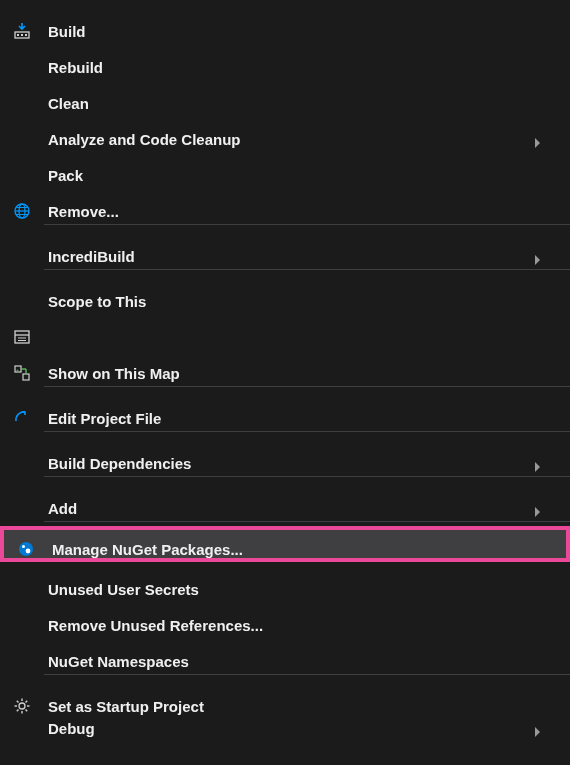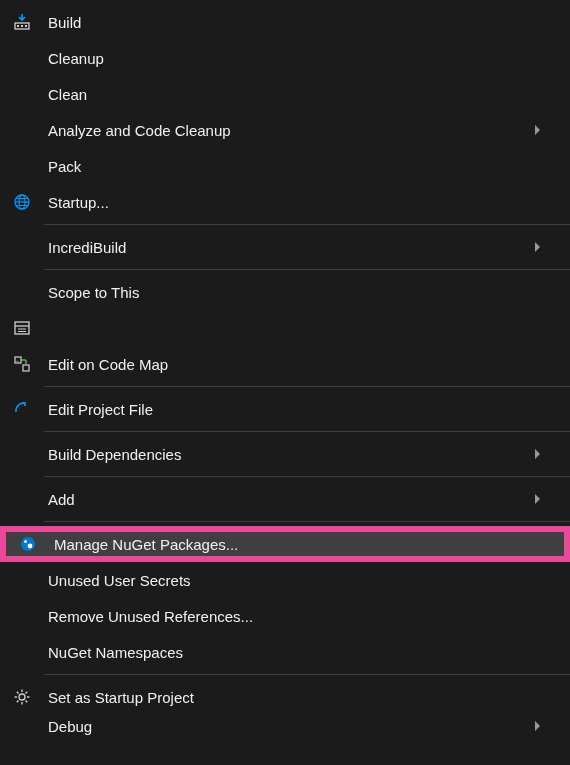--- a/index.html
+++ b/index.html
@@ -11,29 +11,30 @@
     width: 570px;
     height: 765px;
     overflow: hidden;
   }
   .menu {
     width: 570px;
     padding: 4px 0;
   }
   .menu-item {
     display: flex;
-    align-items: center;
+    align-items: flex-end;
     height: 36px;
     padding: 0 23px 0 0;
     cursor: default;
     position: relative;
+    font-weight: bold;
   }
   .menu-item.selected {
     background: #3f3f41;
-    border: 6px solid #ec4899;
+    border: 4px solid #ec4899;
   }
   .icon-col {
     width: 44px;
     display: flex;
     align-items: center;
     justify-content: center;
     flex-shrink: 0;
   }
   .label-col {
     flex: 1;
@@ -75,21 +76,21 @@
         <rect x="12" y="12" width="2" height="2" fill="#d0d0d0"></rect>
         <path d="M9 1 L9 7 M6 4 L9 7 L12 4" fill="none" stroke="#0099ff" stroke-width="1.6"></path>
       </svg>
     </span>
     <span class="label-col">Build</span>
     <span class="submenu-col"></span>
   </div>
 
   <div class="menu-item">
     <span class="icon-col"></span>
-    <span class="label-col">Cleanup</span>
+    <span class="label-col">Rebuild</span>
     <span class="submenu-col"></span>
   </div>
 
   <div class="menu-item">
     <span class="icon-col"></span>
     <span class="label-col">Clean</span>
     <span class="submenu-col"></span>
   </div>
 
   <div class="menu-item">
@@ -109,21 +110,21 @@
   <div class="menu-item">
     <span class="icon-col">
       <svg width="18" height="18" viewBox="0 0 18 18">
         <circle cx="9" cy="9" r="7" fill="none" stroke="#0099ff" stroke-width="1.3"></circle>
         <ellipse cx="9" cy="9" rx="3" ry="7" fill="none" stroke="#0099ff" stroke-width="1.2"></ellipse>
         <line x1="2" y1="9" x2="16" y2="9" stroke="#0099ff" stroke-width="1.2"></line>
         <line x1="3.5" y1="5.5" x2="14.5" y2="5.5" stroke="#0099ff" stroke-width="1"></line>
         <line x1="3.5" y1="12.5" x2="14.5" y2="12.5" stroke="#0099ff" stroke-width="1"></line>
       </svg>
     </span>
-    <span class="label-col">Startup...</span>
+    <span class="label-col">Remove...</span>
     <span class="submenu-col"></span>
   </div>
 
   <div class="separator"></div>
 
   <div class="menu-item">
     <span class="icon-col"></span>
     <span class="label-col">IncrediBuild</span>
     <span class="submenu-col">
         <span class="submenu-arrow"></span>
@@ -154,21 +155,21 @@
   <div class="menu-item">
     <span class="icon-col">
       <svg width="18" height="18" viewBox="0 0 18 18">
         <rect x="2" y="2" width="6" height="6" fill="none" stroke="#d0d0d0" stroke-width="1.2"></rect>
         <rect x="10" y="10" width="6" height="6" fill="none" stroke="#d0d0d0" stroke-width="1.2"></rect>
         <line x1="8" y1="5" x2="13" y2="5" stroke="#5dba5d" stroke-width="1.4"></line>
         <line x1="13" y1="5" x2="13" y2="10" stroke="#5dba5d" stroke-width="1.4"></line>
         <text x="3" y="7.5" font-size="5" fill="#5dba5d">+</text>
       </svg>
     </span>
-    <span class="label-col">Edit on Code Map</span>
+    <span class="label-col">Show on This Map</span>
     <span class="submenu-col"></span>
   </div>
 
   <div class="separator"></div>
 
   <div class="menu-item">
     <span class="icon-col">
       <svg width="18" height="18" viewBox="0 0 18 18">
         <path d="M3 12 A 8 8 0 0 1 12 3" fill="none" stroke="#0099ff" stroke-width="1.6"></path>
         <path d="M9 3 L12 3 L12 6" fill="none" stroke="#0099ff" stroke-width="1.6"></path>

